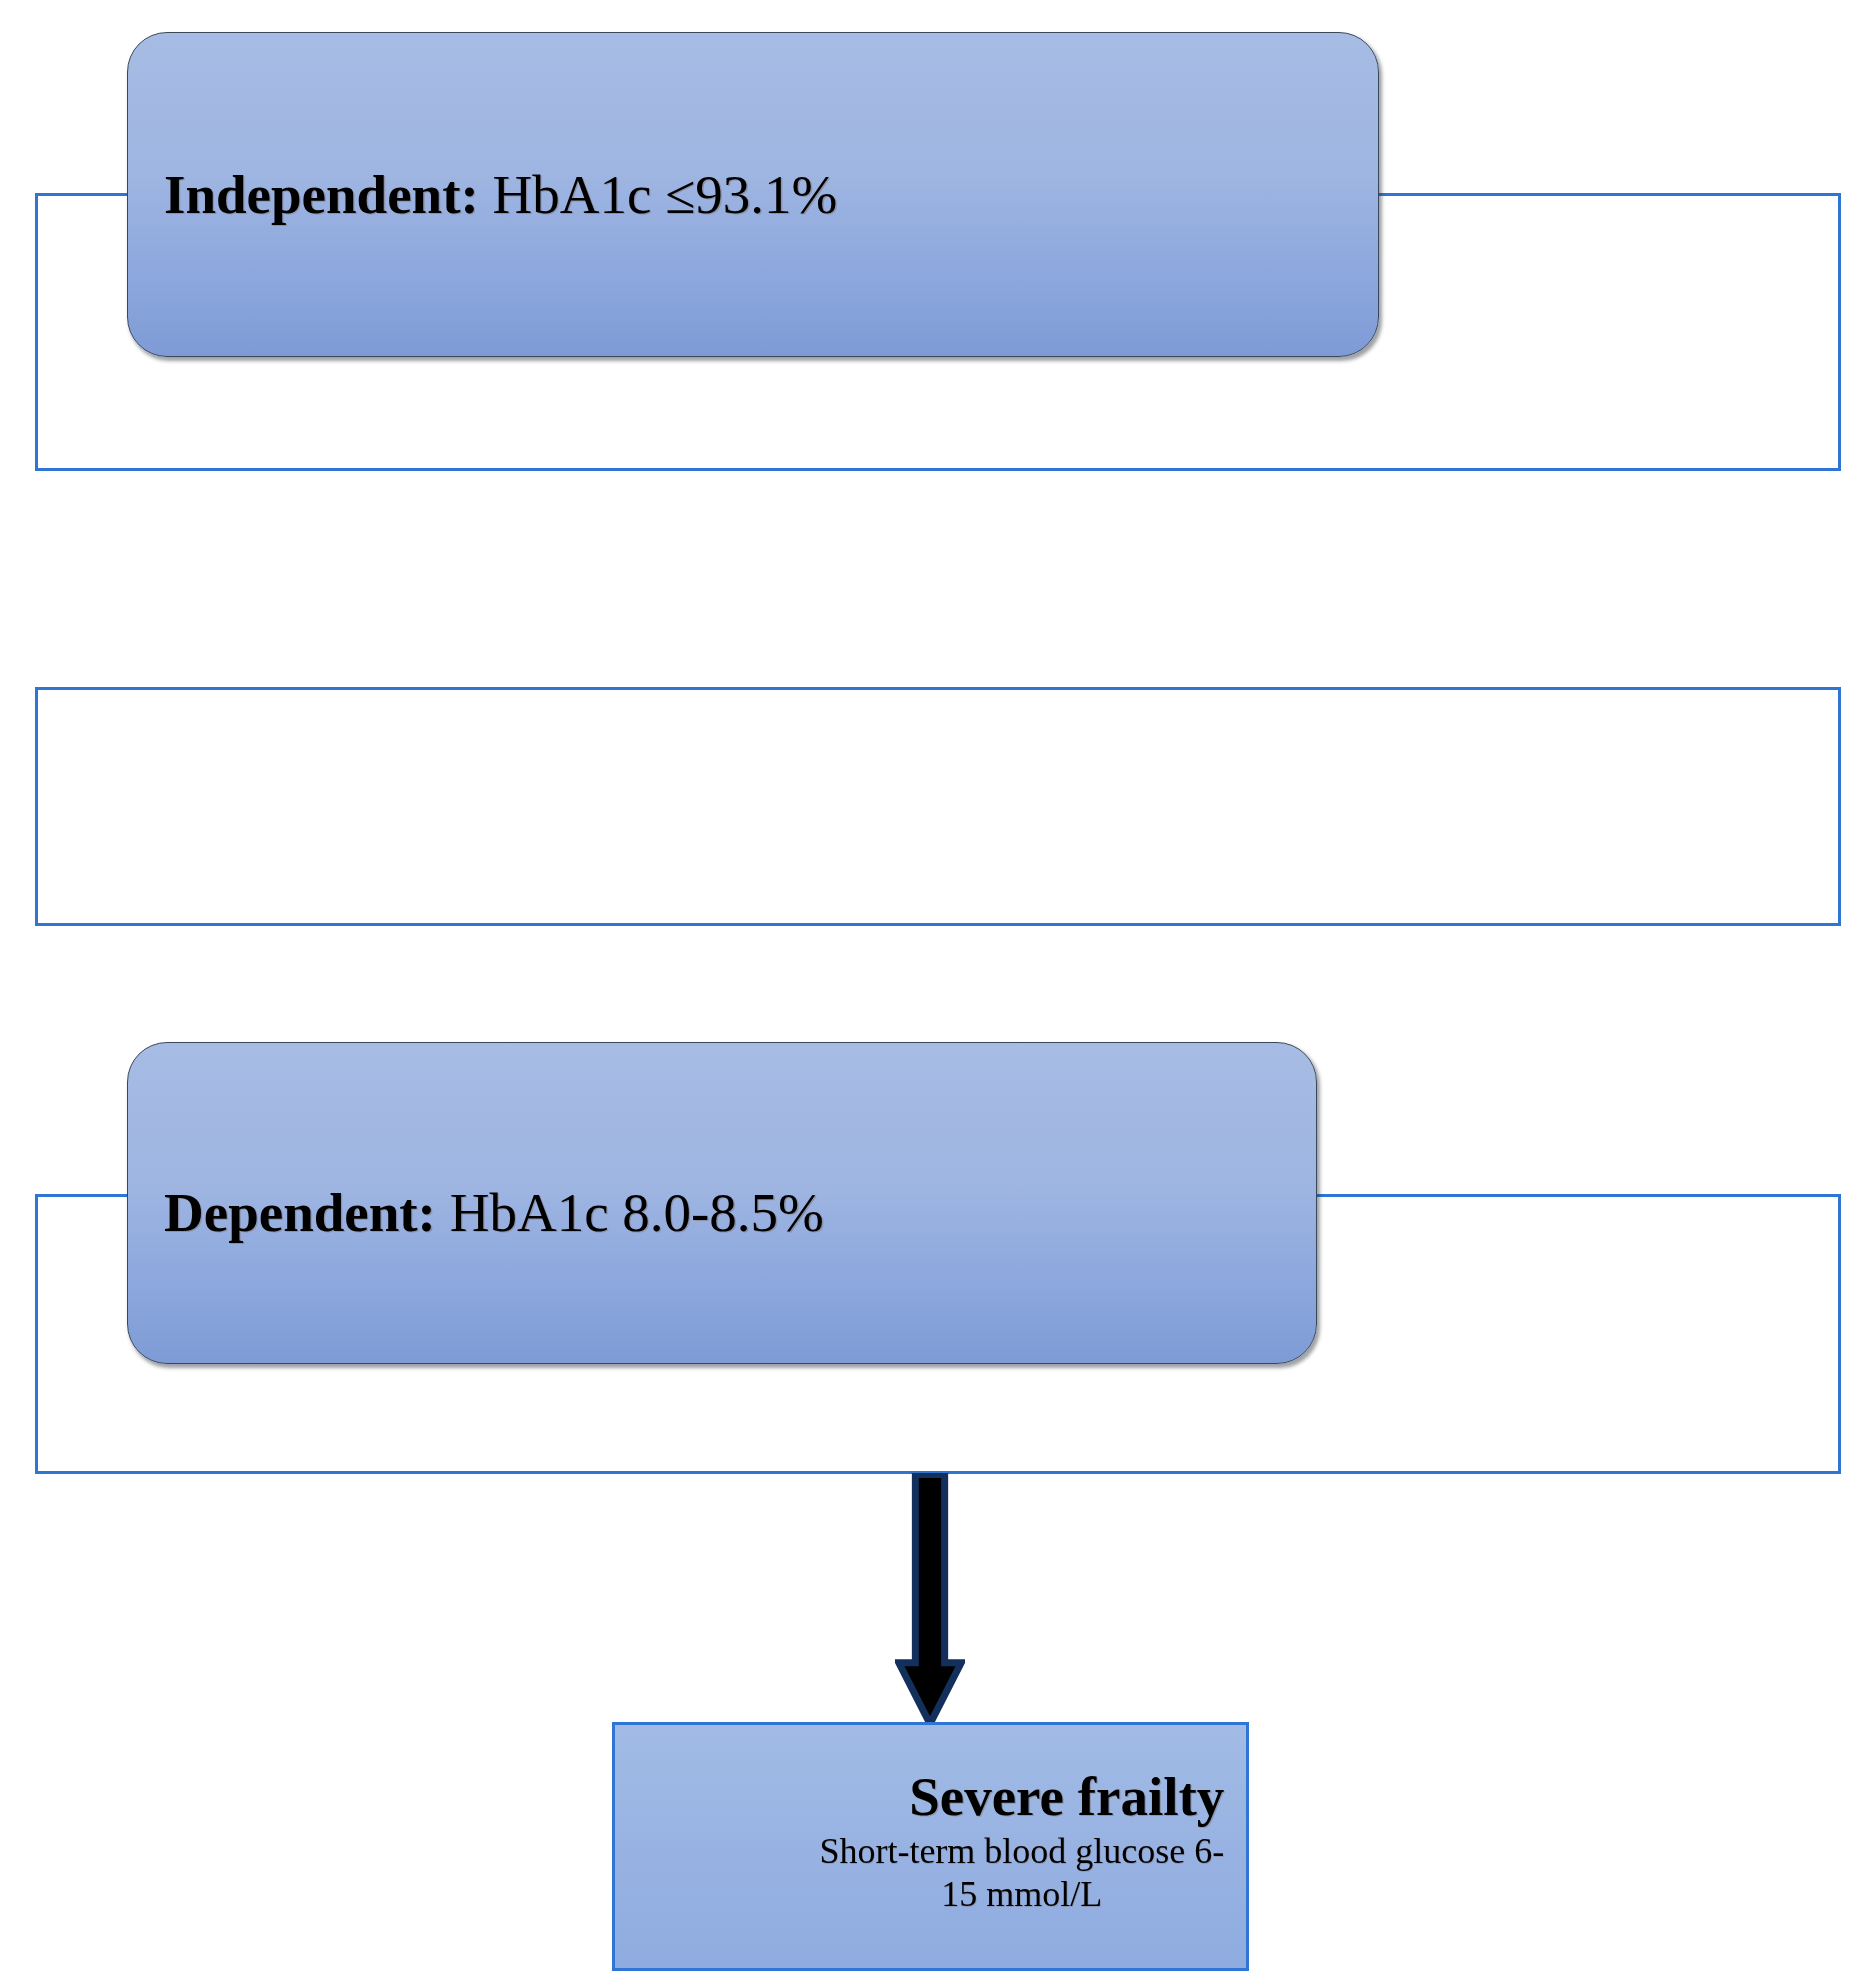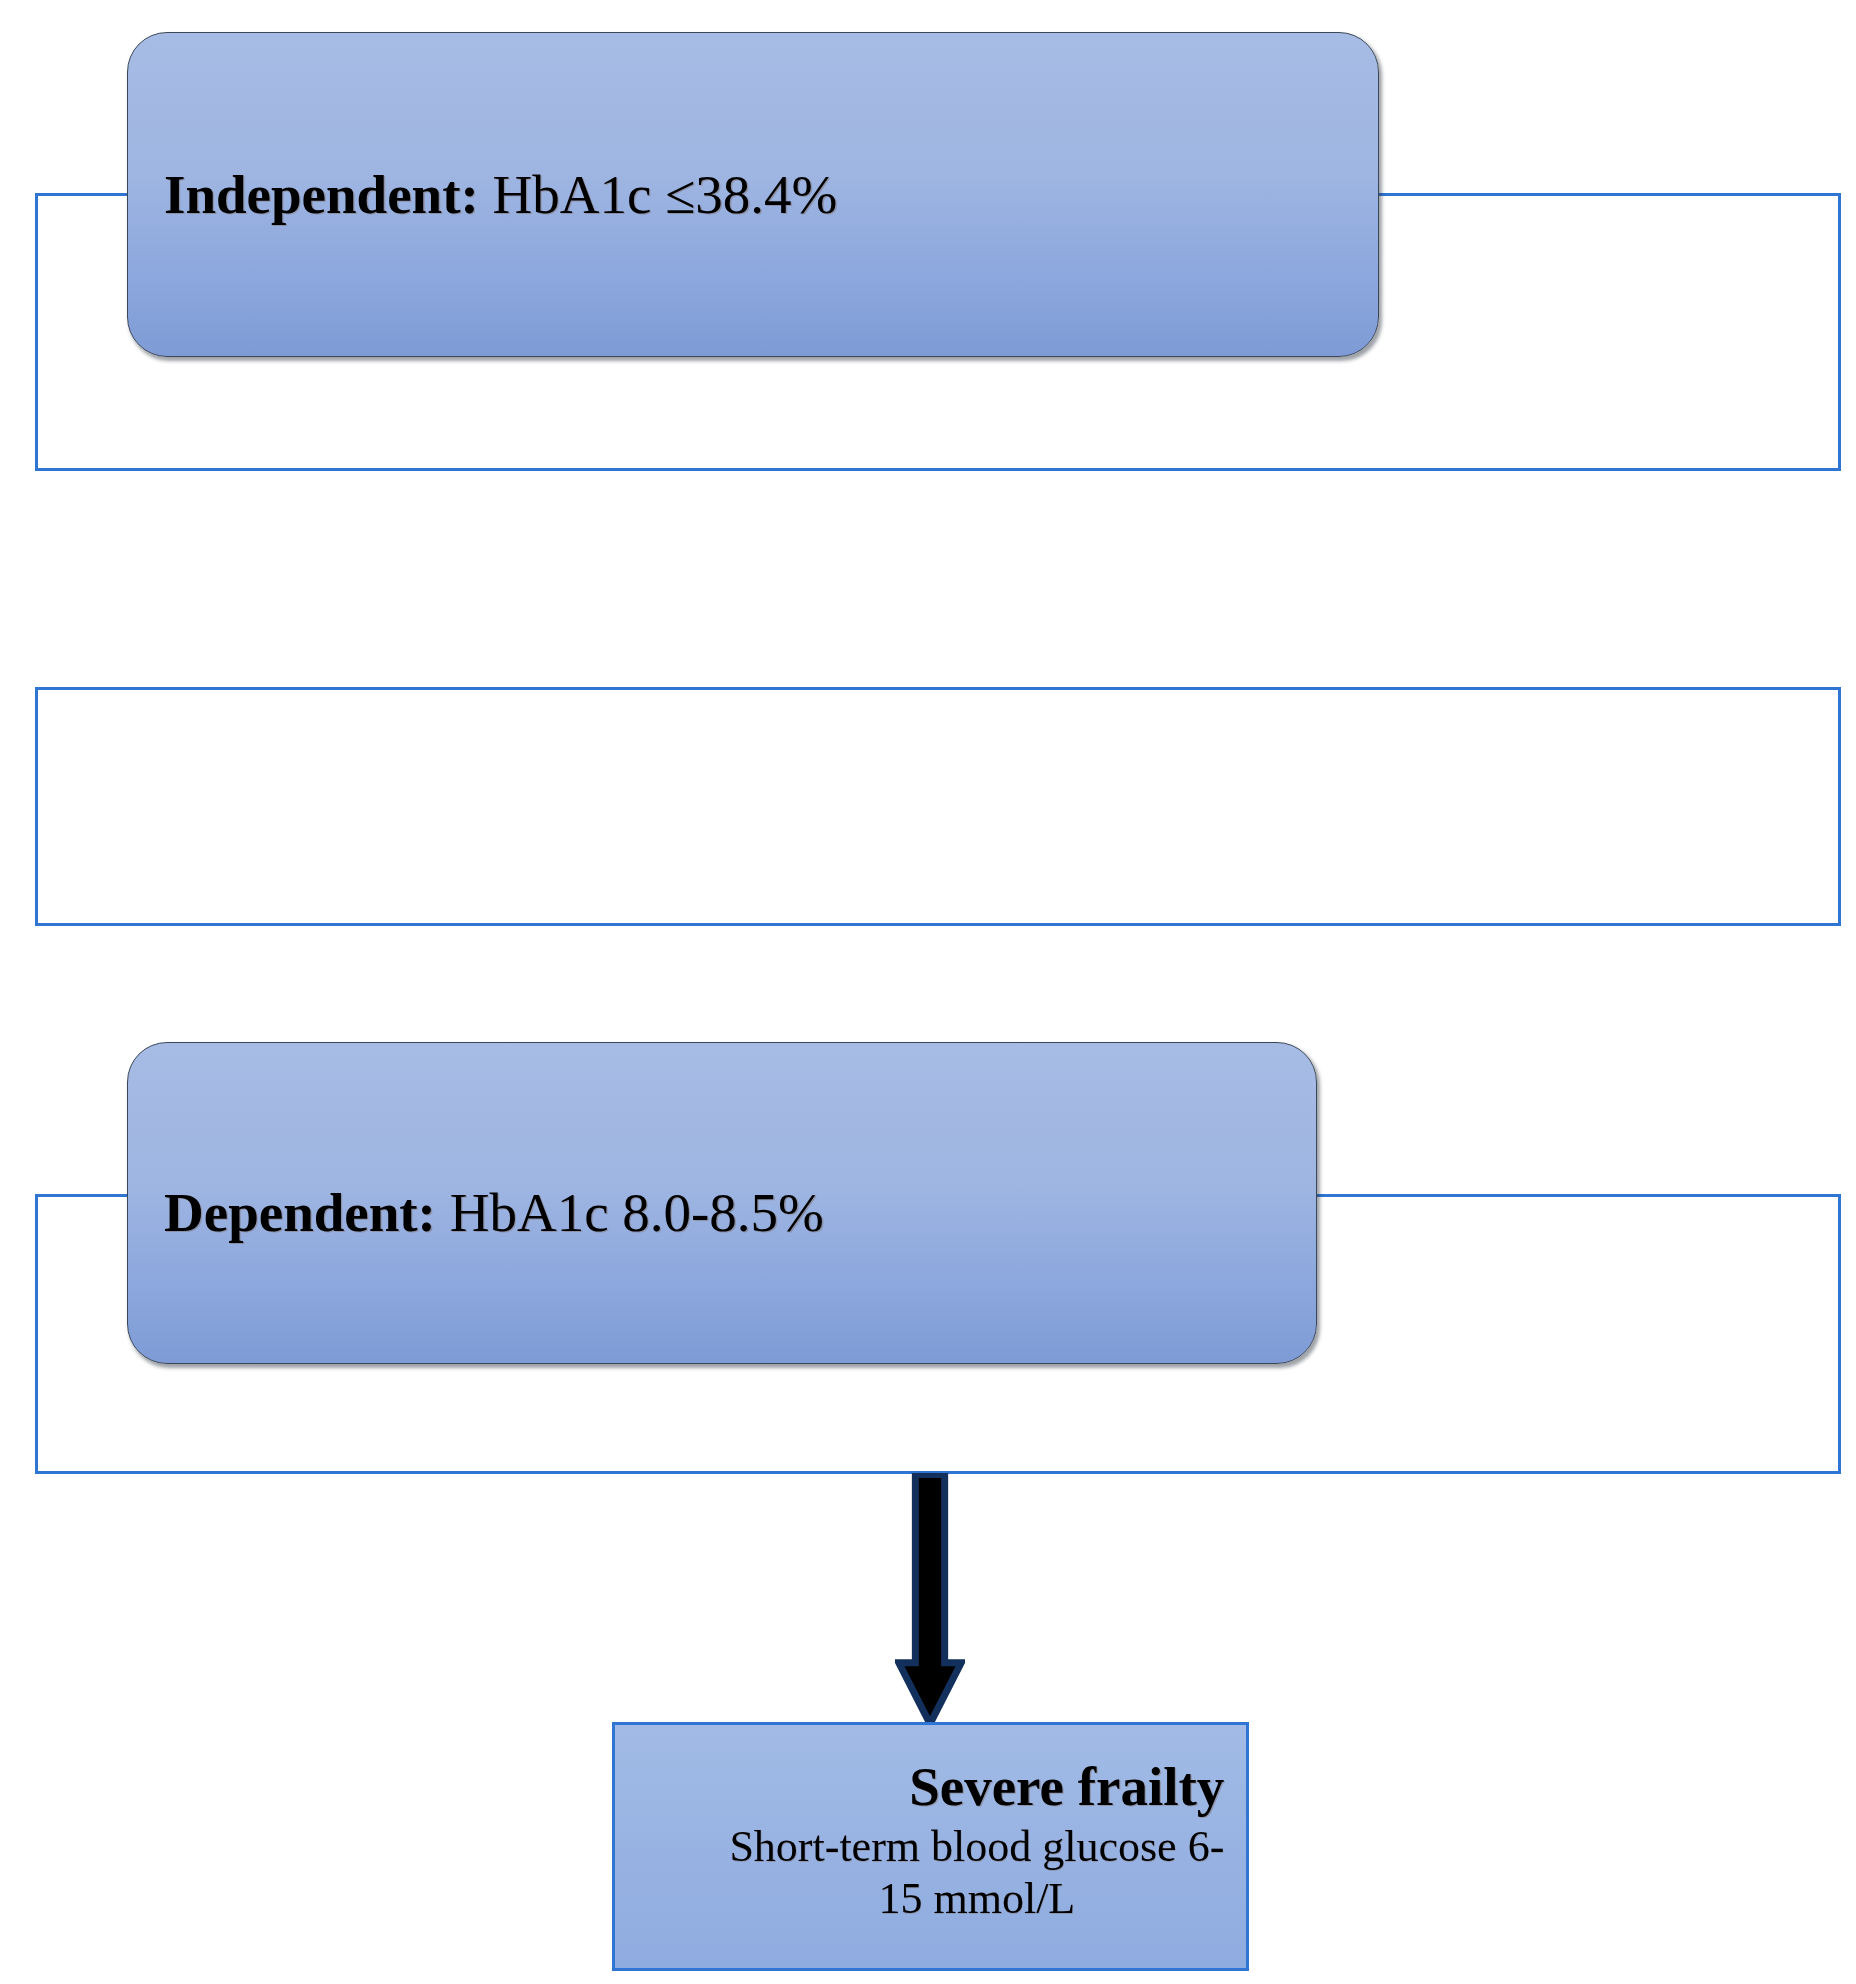--- a/index.html
+++ b/index.html
@@ -69,35 +69,35 @@
   }
   .frailty-title {
     font-size: 55px;
     font-weight: bold;
     color: #000000;
     line-height: 1.05;
     margin-bottom: 5.1px;
     text-shadow: 1.3px 1.3px 0 rgba(120,90,70,0.35);
   }
   .frailty-sub {
-    font-size: 44px;
+    font-size: 36px;
     color: #000000;
     line-height: 1.18;
     text-shadow: 0.6px 0.6px 0 rgba(120,90,70,0.30);
   }
 </style>
 </head>
 <body>
 
 <div id="canvas">
 
   <div class="outline-rect" style="left:35px; top:193px; width:1806px; height:278px;"></div>
   <div class="card" style="left:127px; top:32px; width:1252px; height:325px;">
     <div class="card-text">
-      <b>Independent:</b><span> HbA1c ≤38.4%</span>
+      <b>Independent:</b><span> HbA1c ≤93.1%</span>
     </div>
   </div>
 
   <div class="outline-rect" style="left:35px; top:687px; width:1806px; height:239px;"></div>
 
   <div class="outline-rect" style="left:35px; top:1194px; width:1806px; height:280px;"></div>
   <div class="card" style="left:127px; top:1042px; width:1190px; height:322px; align-items:flex-end; padding-bottom:121px;">
     <div class="card-text">
       <b>Dependent:</b><span> HbA1c 8.0-8.5%</span>
     </div>

